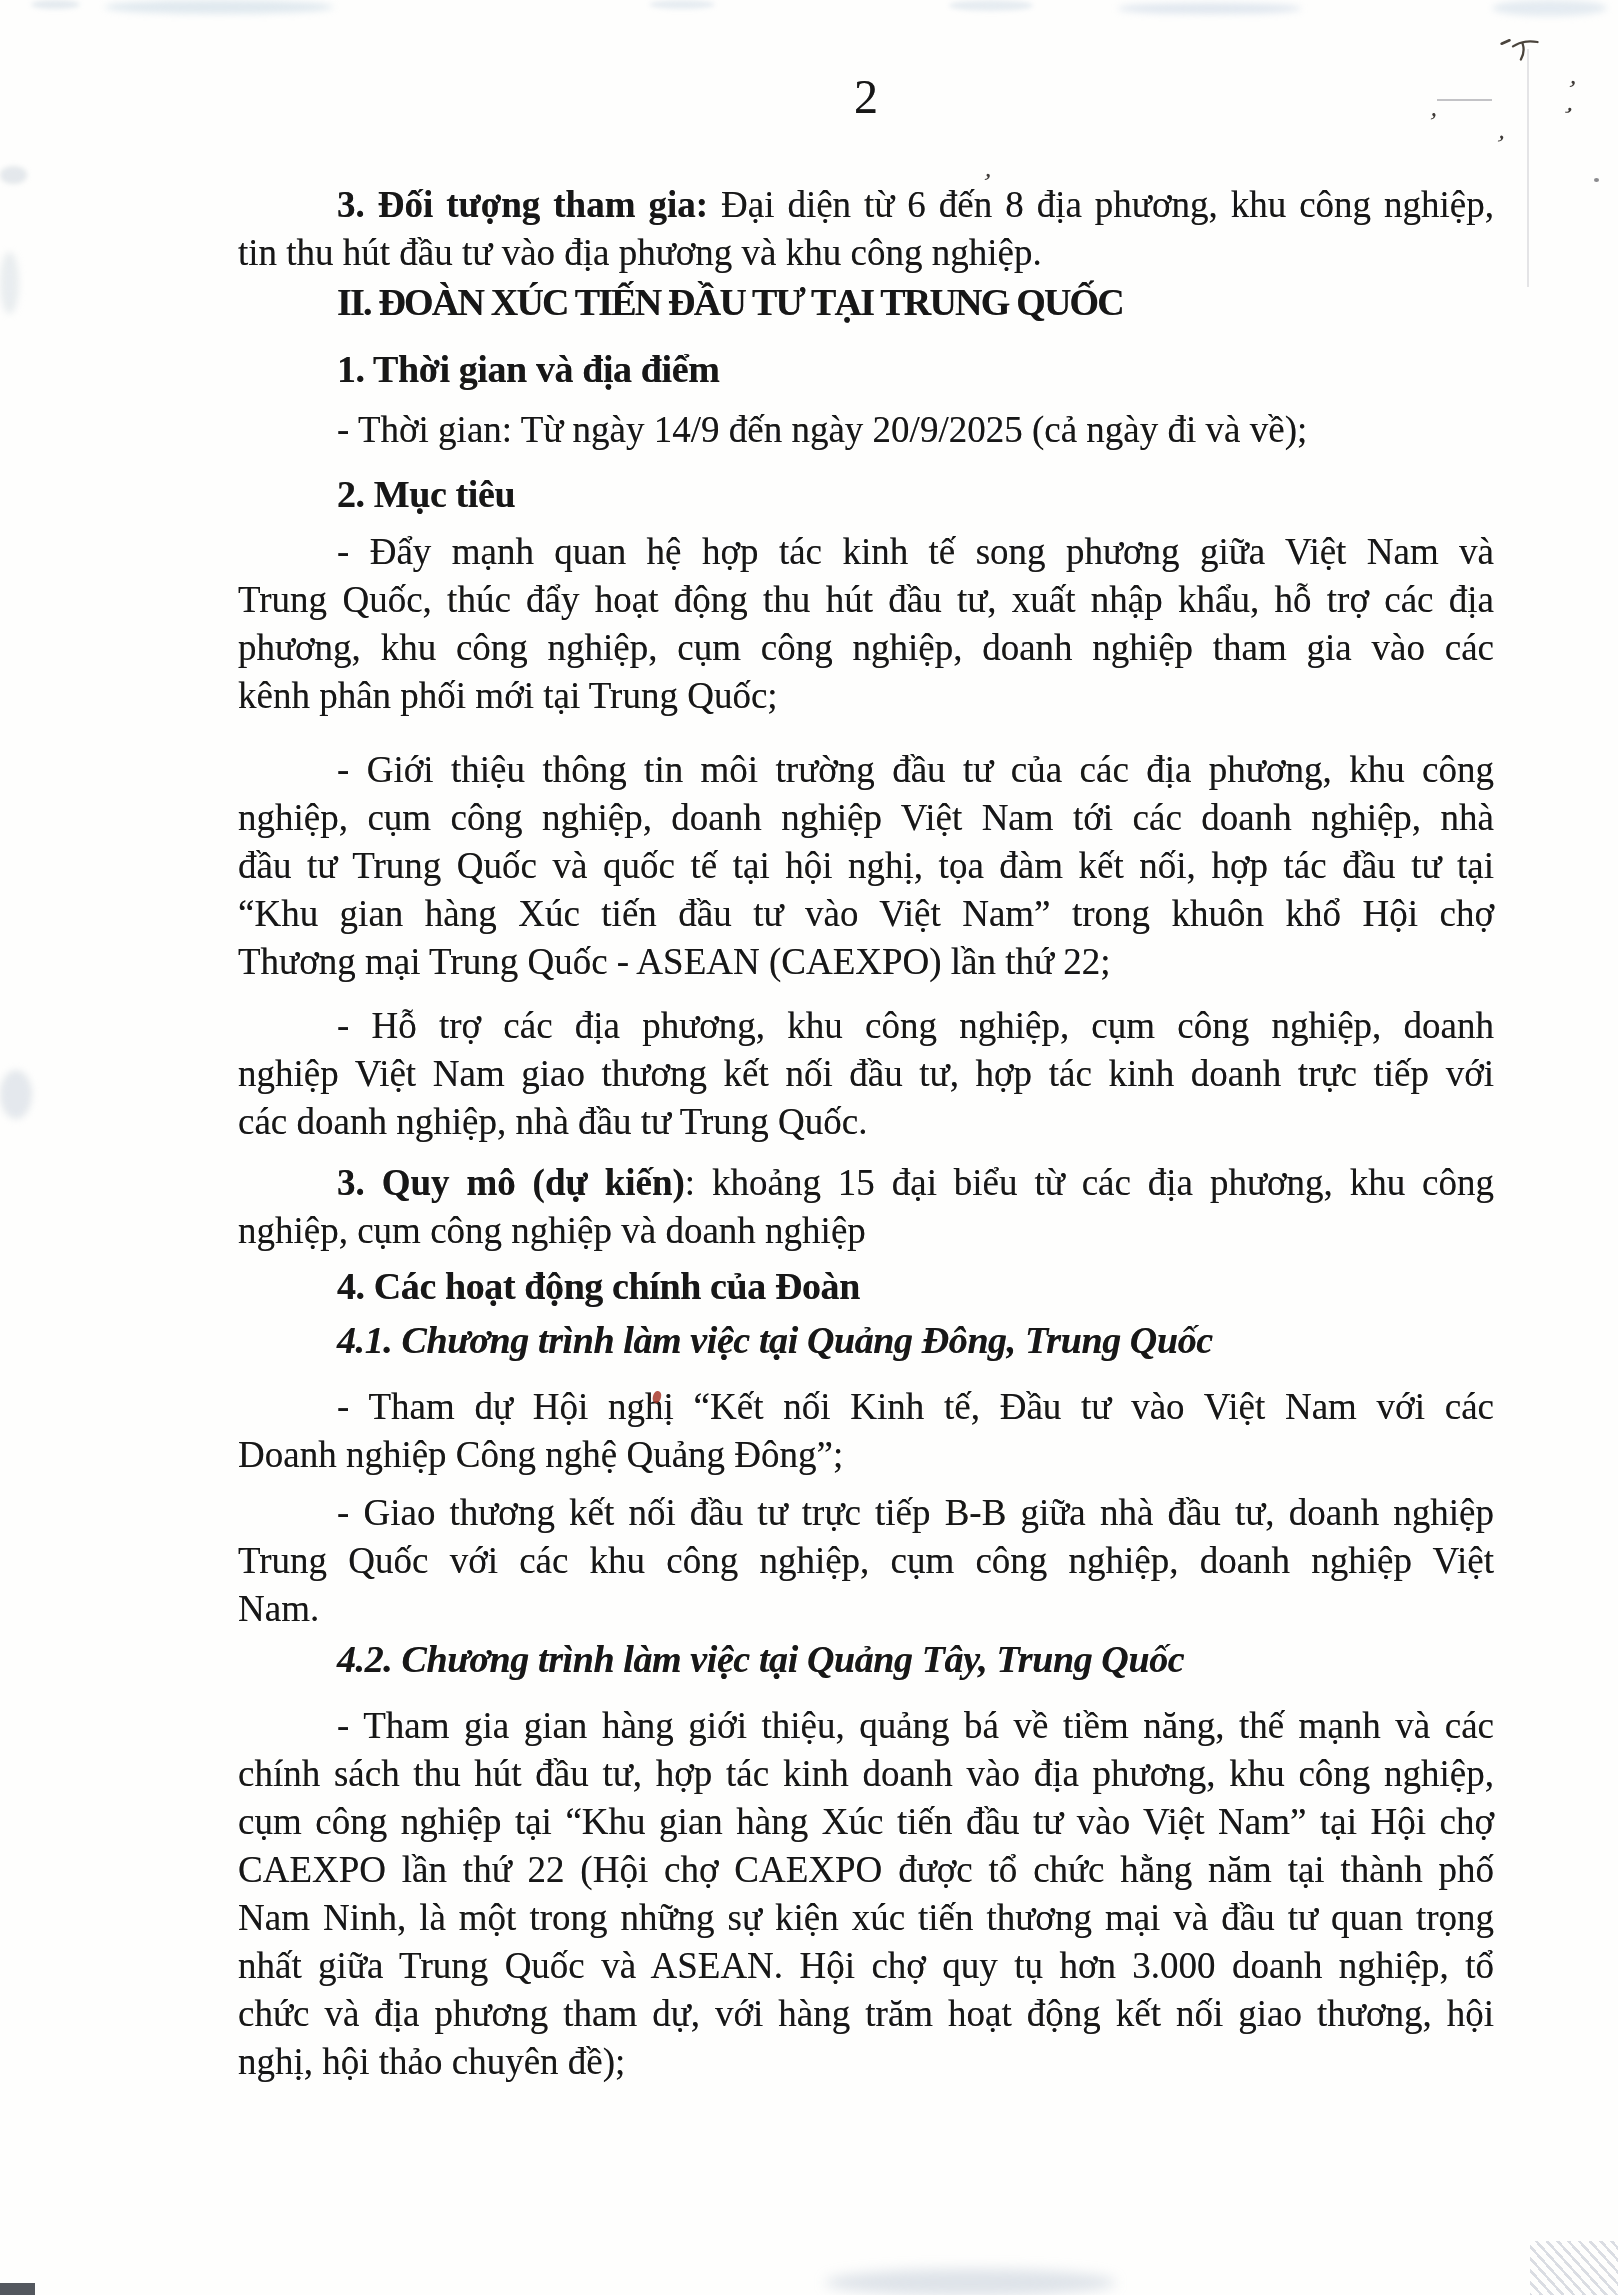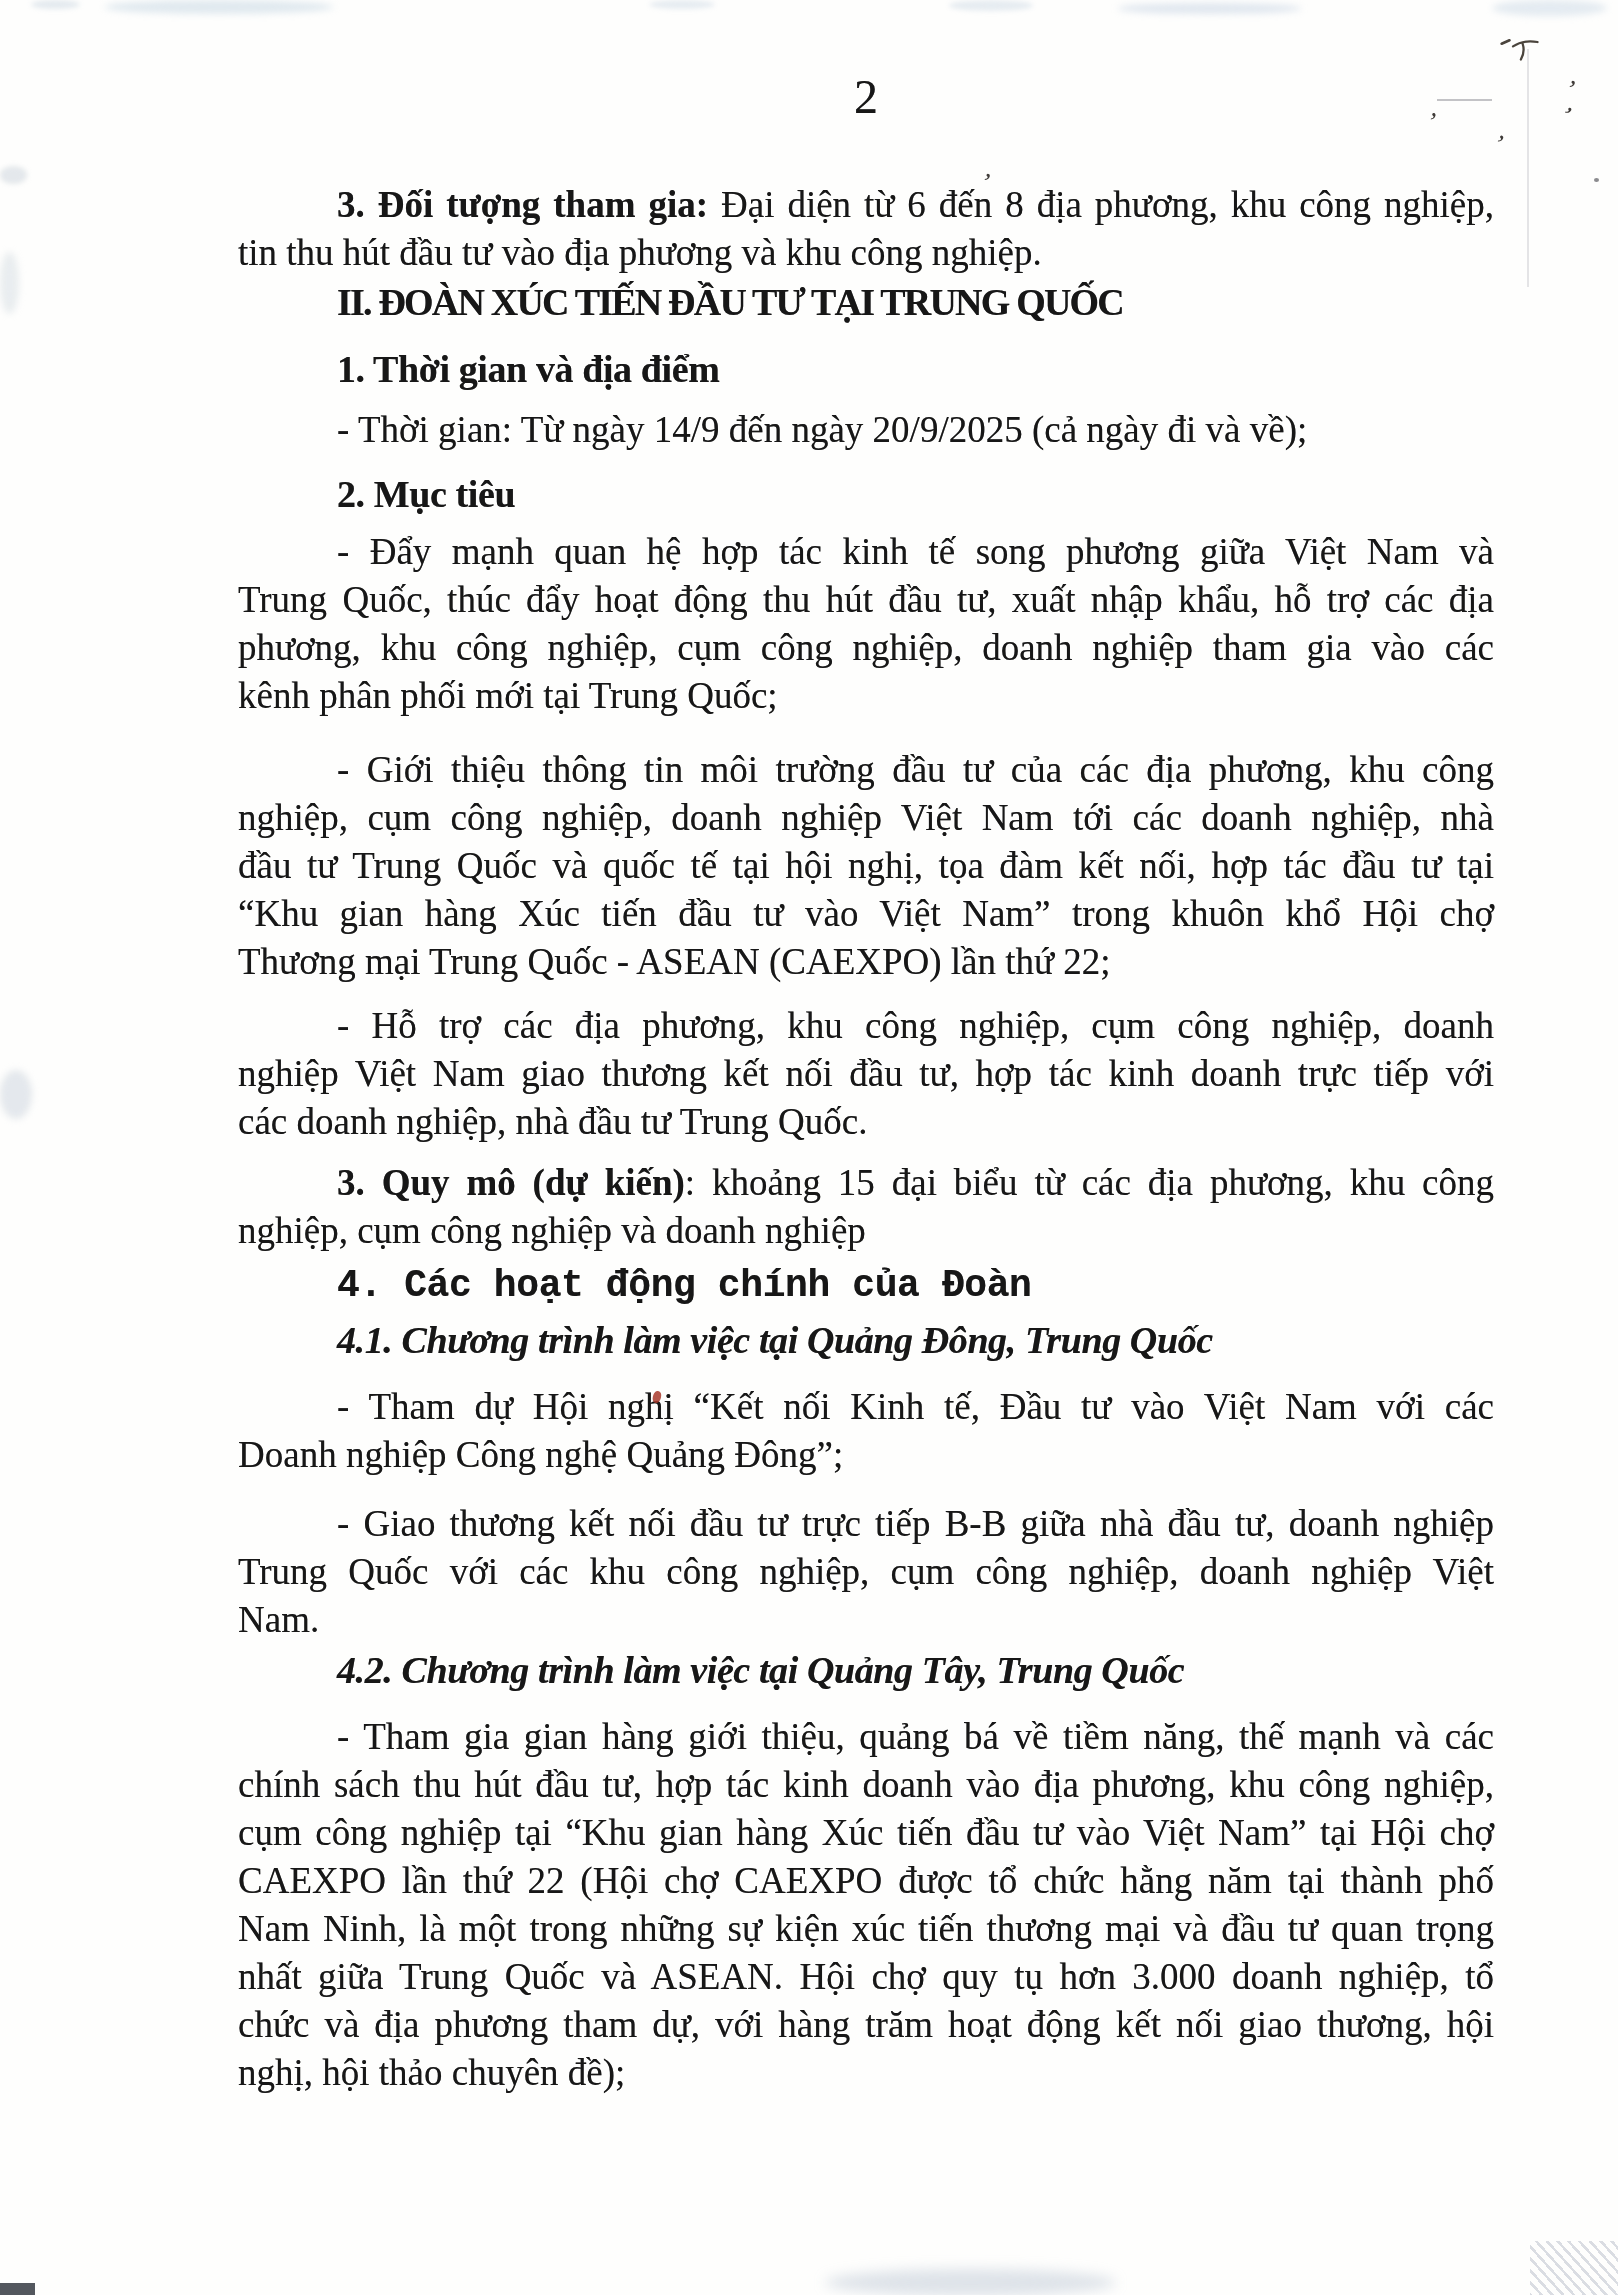--- a/index.html
+++ b/index.html
@@ -80,31 +80,31 @@
       </div>
       <div class="block p" style="margin-top: 16px;">
         <div class="line first"><span class="seg">- Hỗ trợ các địa phương, khu công nghiệp, cụm công nghiệp, doanh</span></div>
         <div class="line"><span class="seg">nghiệp Việt Nam giao thương kết nối đầu tư, hợp tác kinh doanh trực tiếp với</span></div>
         <div class="line last"><span class="seg">các doanh nghiệp, nhà đầu tư Trung Quốc.</span></div>
       </div>
       <div class="block p" style="margin-top: 12.4px;">
         <div class="line first"><span class="seg b">3. Quy mô (dự kiến)</span><span class="seg">: khoảng 15 đại biểu từ các địa phương, khu công</span></div>
         <div class="line last"><span class="seg">nghiệp, cụm công nghiệp và doanh nghiệp</span></div>
       </div>
-      <div class="block h2" style="margin-top: 7px; font-family: Liberation Mono, monospace;">
+      <div class="block h2" style="margin-top: 7px;">
         <div class="line first last"><span class="seg b">4. Các hoạt động chính của Đoàn</span></div>
       </div>
       <div class="block h3" style="margin-top: 6px;">
         <div class="line first last"><span class="seg b i">4.1. Chương trình làm việc tại Quảng Đông, Trung Quốc</span></div>
       </div>
       <div class="block p" style="margin-top: 19.4px;">
         <div class="line first"><span class="seg">- Tham dự Hội nghị “Kết nối Kinh tế, Đầu tư vào Việt Nam với các</span></div>
         <div class="line last"><span class="seg">Doanh nghiệp Công nghệ Quảng Đông”;</span></div>
       </div>
-      <div class="block p" style="margin-top: 21px;">
+      <div class="block p" style="margin-top: 10px;">
         <div class="line first"><span class="seg">- Giao thương kết nối đầu tư trực tiếp B-B giữa nhà đầu tư, doanh nghiệp</span></div>
         <div class="line"><span class="seg">Trung Quốc với các khu công nghiệp, cụm công nghiệp, doanh nghiệp Việt</span></div>
         <div class="line last"><span class="seg">Nam.</span></div>
       </div>
       <div class="block h3" style="margin-top: 1.8px;">
         <div class="line first last"><span class="seg b i">4.2. Chương trình làm việc tại Quảng Tây, Trung Quốc</span></div>
       </div>
       <div class="block p" style="margin-top: 19.4px;">
         <div class="line first"><span class="seg">- Tham gia gian hàng giới thiệu, quảng bá về tiềm năng, thế mạnh và các</span></div>
         <div class="line"><span class="seg">chính sách thu hút đầu tư, hợp tác kinh doanh vào địa phương, khu công nghiệp,</span></div>

